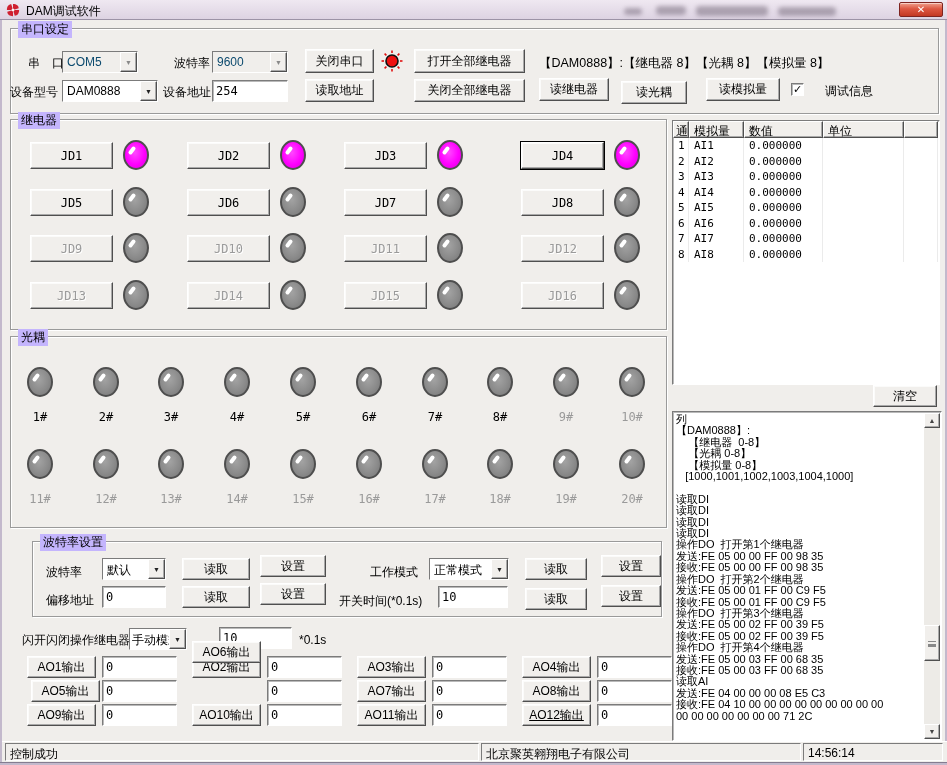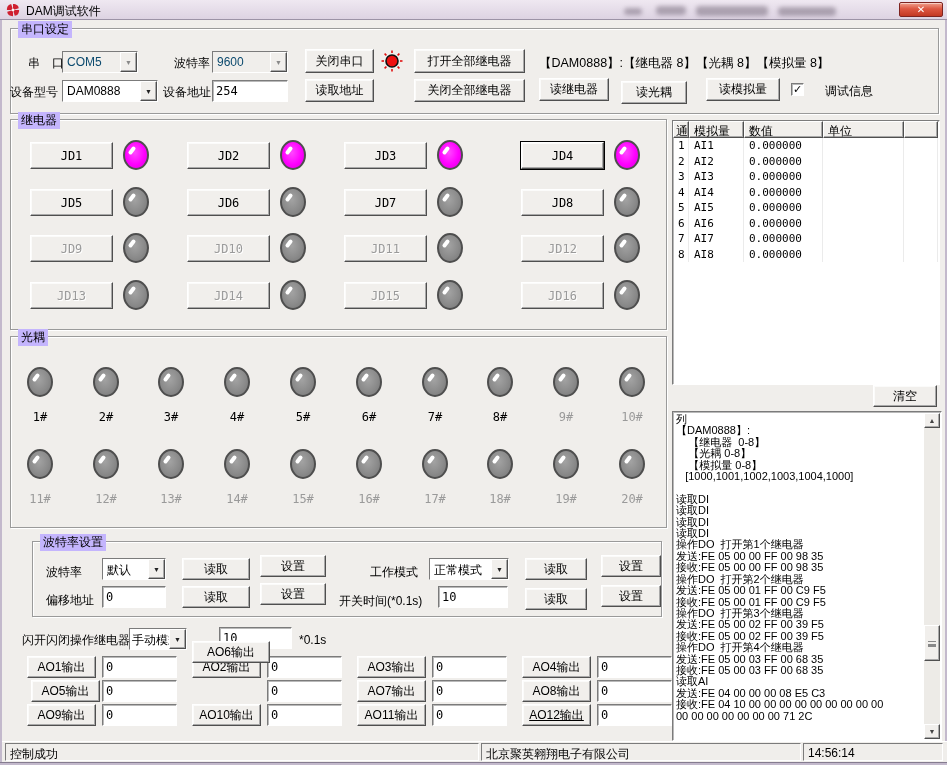--- a/index.html
+++ b/index.html
@@ -324,21 +324,21 @@
       <div class="btn" style="left: 25px; top: 656px; width: 69px; height: 22px;">AO1输出</div>
       <input class="field sunken" value="0" style="left: 100px; top: 656px; width: 75px; height: 22px;">
       <div class="btn" style="left: 190px; top: 656px; width: 69px; height: 22px;">AO2输出</div>
       <input class="field sunken" value="0" style="left: 265px; top: 656px; width: 75px; height: 22px;">
       <div class="btn" style="left: 355px; top: 656px; width: 69px; height: 22px;">AO3输出</div>
       <input class="field sunken" value="0" style="left: 430px; top: 656px; width: 75px; height: 22px;">
       <div class="btn" style="left: 520px; top: 656px; width: 69px; height: 22px;">AO4输出</div>
       <input class="field sunken" value="0" style="left: 595px; top: 656px; width: 75px; height: 22px;">
       <div class="btn" style="left: 29px; top: 680px; width: 69px; height: 22px;">AO5输出</div>
       <input class="field sunken" value="0" style="left: 100px; top: 680px; width: 75px; height: 22px;">
-      <div class="btn" style="left: 190px; top: 641px; width: 78px; height: 22px;">AO6输出</div>
+      <div class="btn" style="left: 190px; top: 641px; width: 69px; height: 22px;">AO6输出</div>
       <input class="field sunken" value="0" style="left: 265px; top: 680px; width: 75px; height: 22px;">
       <div class="btn" style="left: 355px; top: 680px; width: 69px; height: 22px; text-align: center;">AO7输出</div>
       <input class="field sunken" value="0" style="left: 430px; top: 680px; width: 75px; height: 22px;">
       <div class="btn" style="left: 520px; top: 680px; width: 69px; height: 22px;">AO8输出</div>
       <input class="field sunken" value="0" style="left: 595px; top: 680px; width: 75px; height: 22px;">
       <div class="btn" style="left: 25px; top: 704px; width: 69px; height: 22px;">AO9输出</div>
       <input class="field sunken" value="0" style="left: 100px; top: 704px; width: 75px; height: 22px;">
       <div class="btn" style="left: 190px; top: 704px; width: 69px; height: 22px;">AO10输出</div>
       <input class="field sunken" value="0" style="left: 265px; top: 704px; width: 75px; height: 22px;">
       <div class="btn" style="left: 355px; top: 704px; width: 69px; height: 22px;">AO11输出</div>

